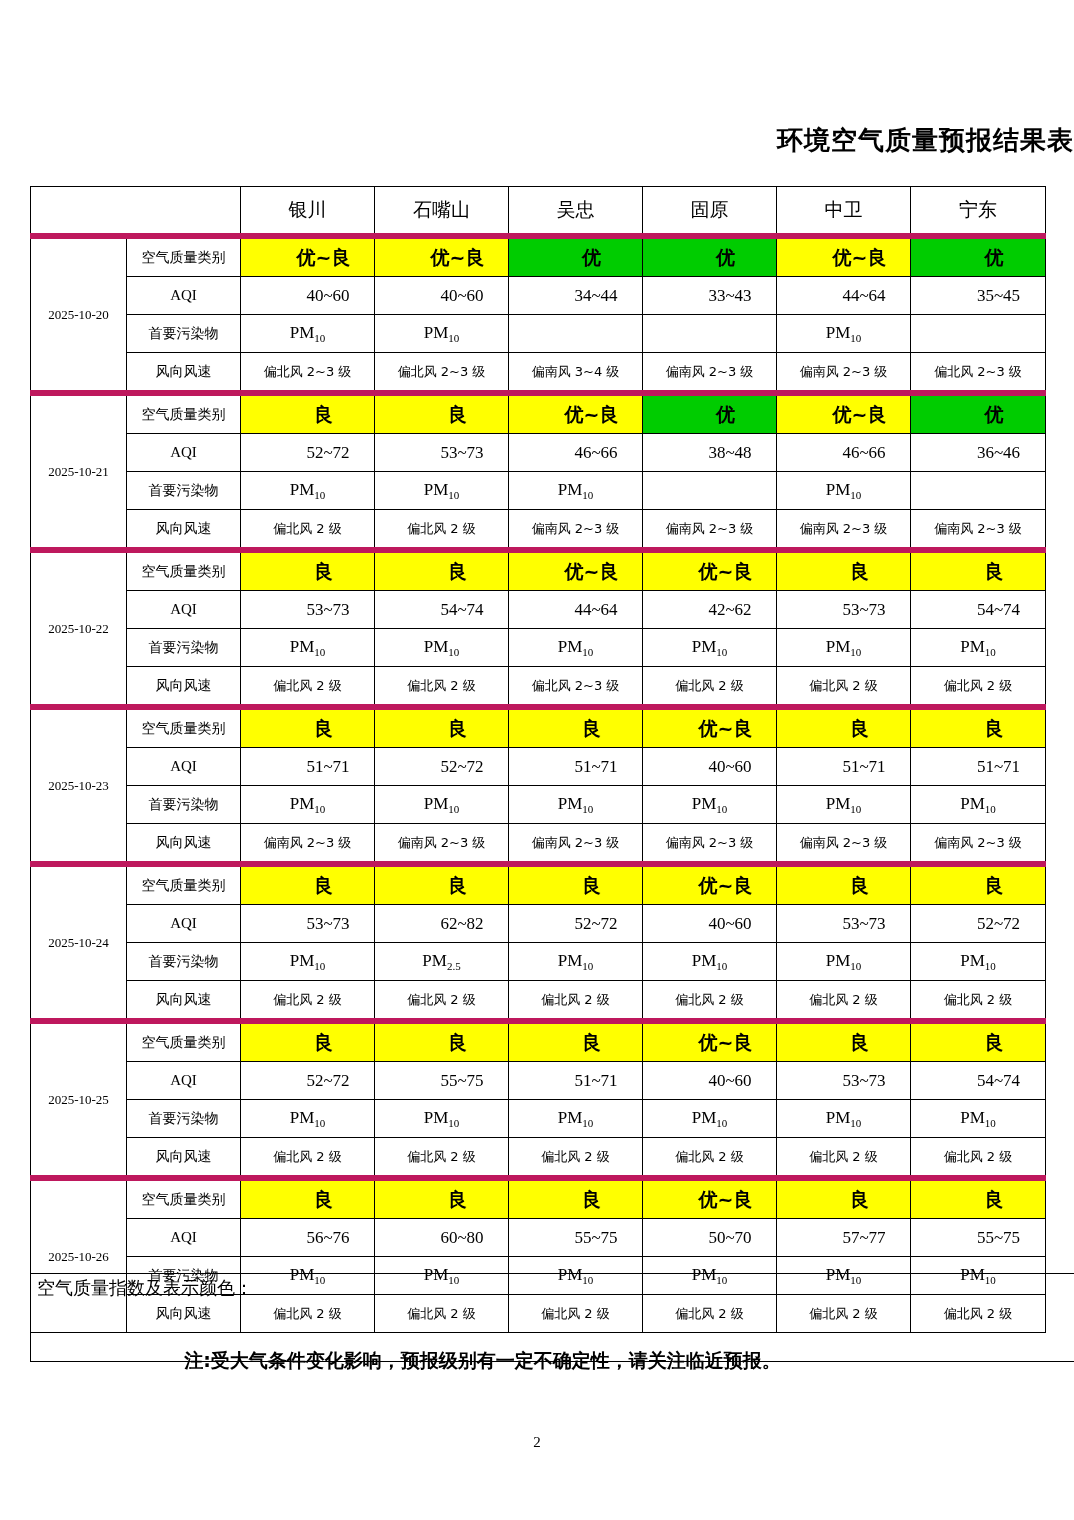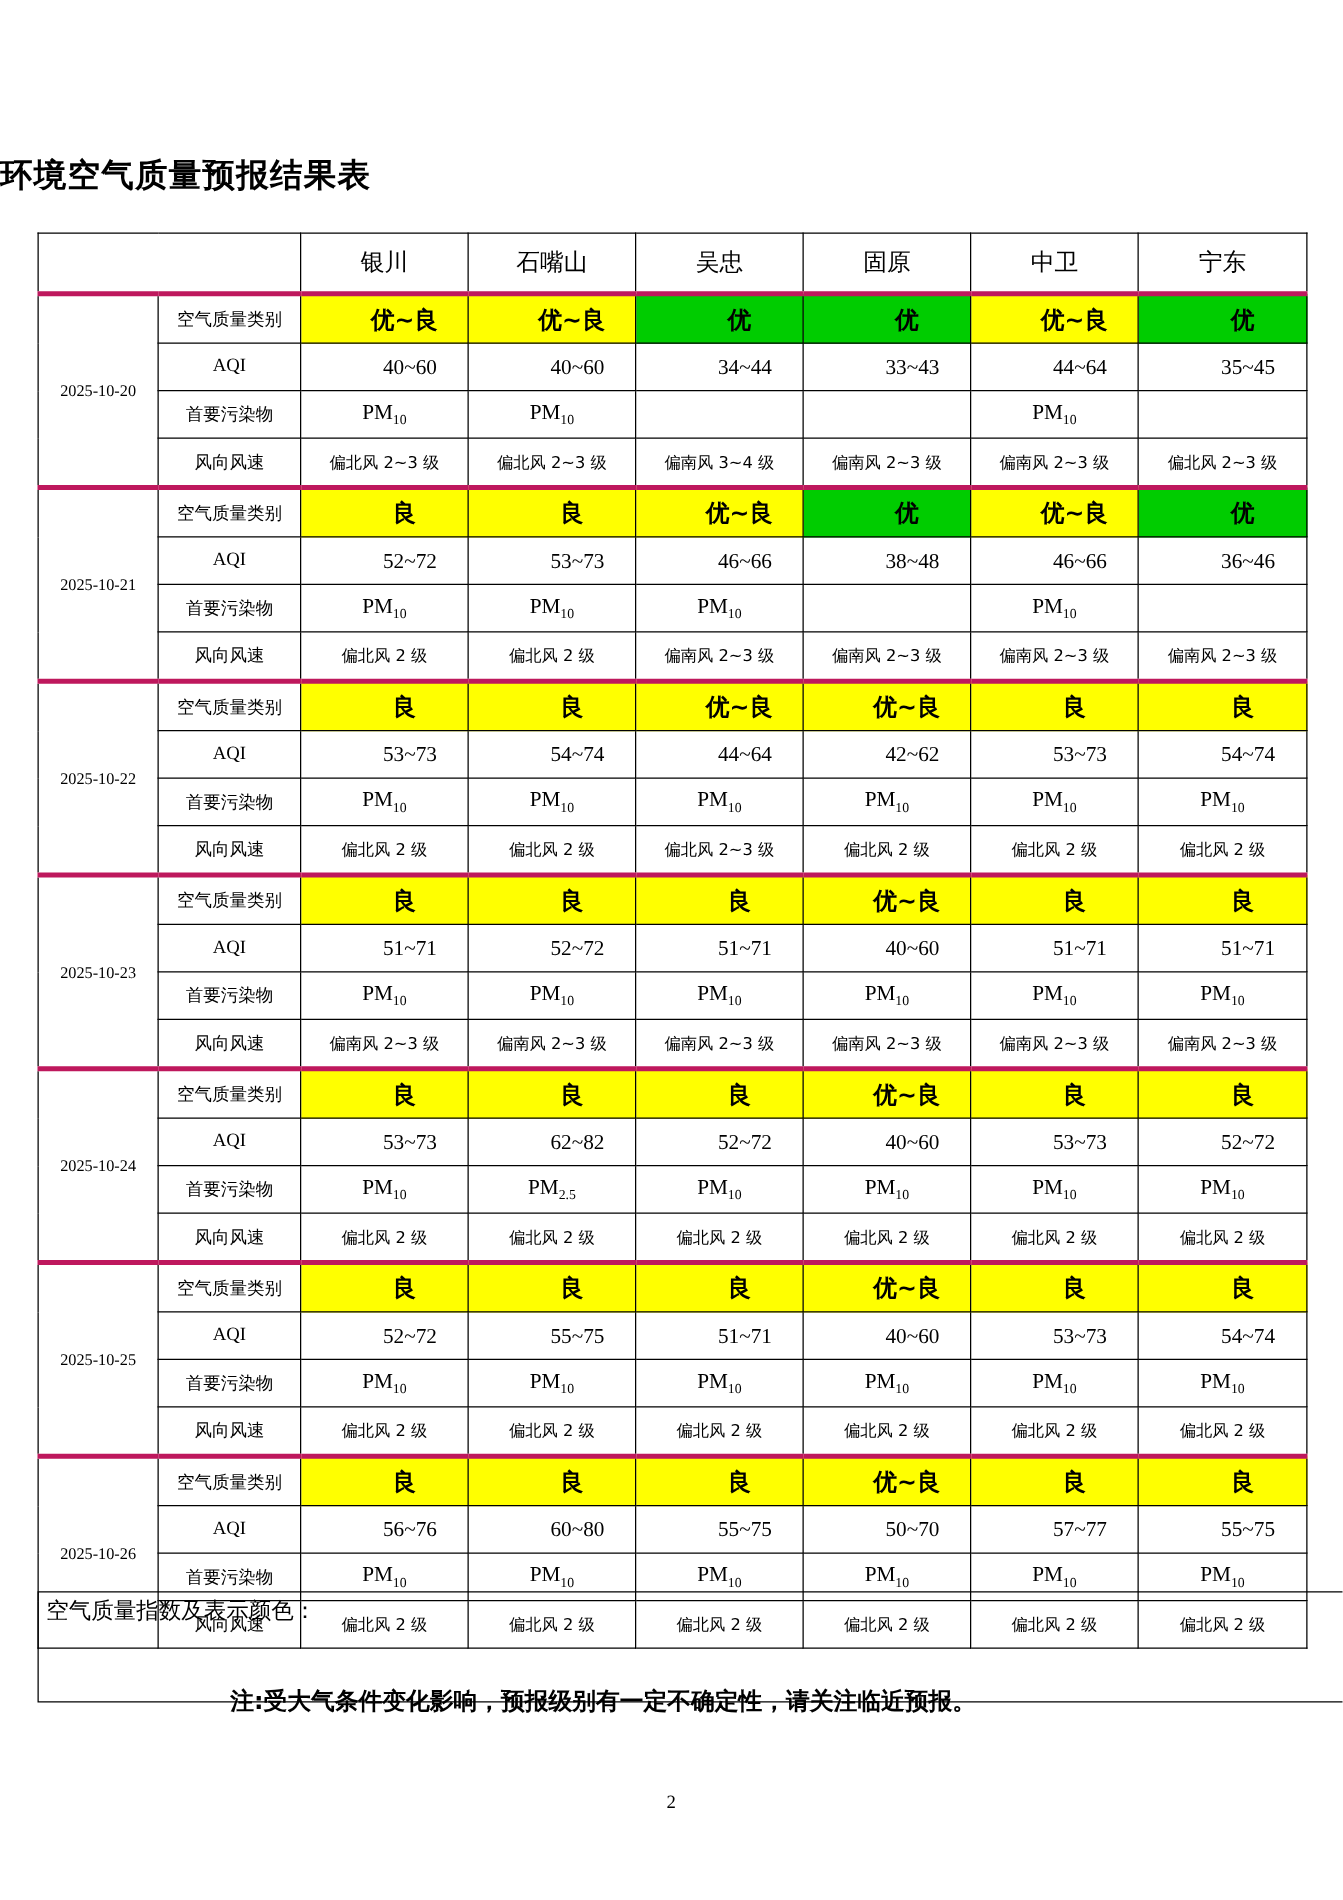--- a/index.html
+++ b/index.html
@@ -16,21 +16,21 @@
     color: #000000;
     overflow: hidden;
   }
 
   
   .page-title {
     position: absolute;
     left: 0;
     top: 123px;
     width: 1074px;
-    text-align: left;
+    text-align: right;
     font-size: 26px;
     font-weight: bold;
     letter-spacing: 1px;
     font-family: "Liberation Serif", "DejaVu Serif", serif;
   }
 
   
   .fc-table {
     position: absolute;
     left: 30px;
@@ -90,21 +90,21 @@
     font-size: 17px;
     font-family: "Liberation Serif", "DejaVu Serif", serif;
   }
   td.wind-cell {
     height: 37px;
     font-size: 13px;
     font-family: "DejaVu Sans", "Liberation Sans", sans-serif;
   }
   td.pol-cell sub { font-size: 11px; }
 
-  .block-top td { border-top: 4px solid #be185d; text-align: center; }
+  .block-top td { border-top: 6px solid #be185d; text-align: center; }
 
   
   .legend-box {
     position: absolute;
     left: 30px;
     top: 1273px;
     width: 1047px;
     height: 89px;
     border: 1px solid #000000;
     box-sizing: border-box;

